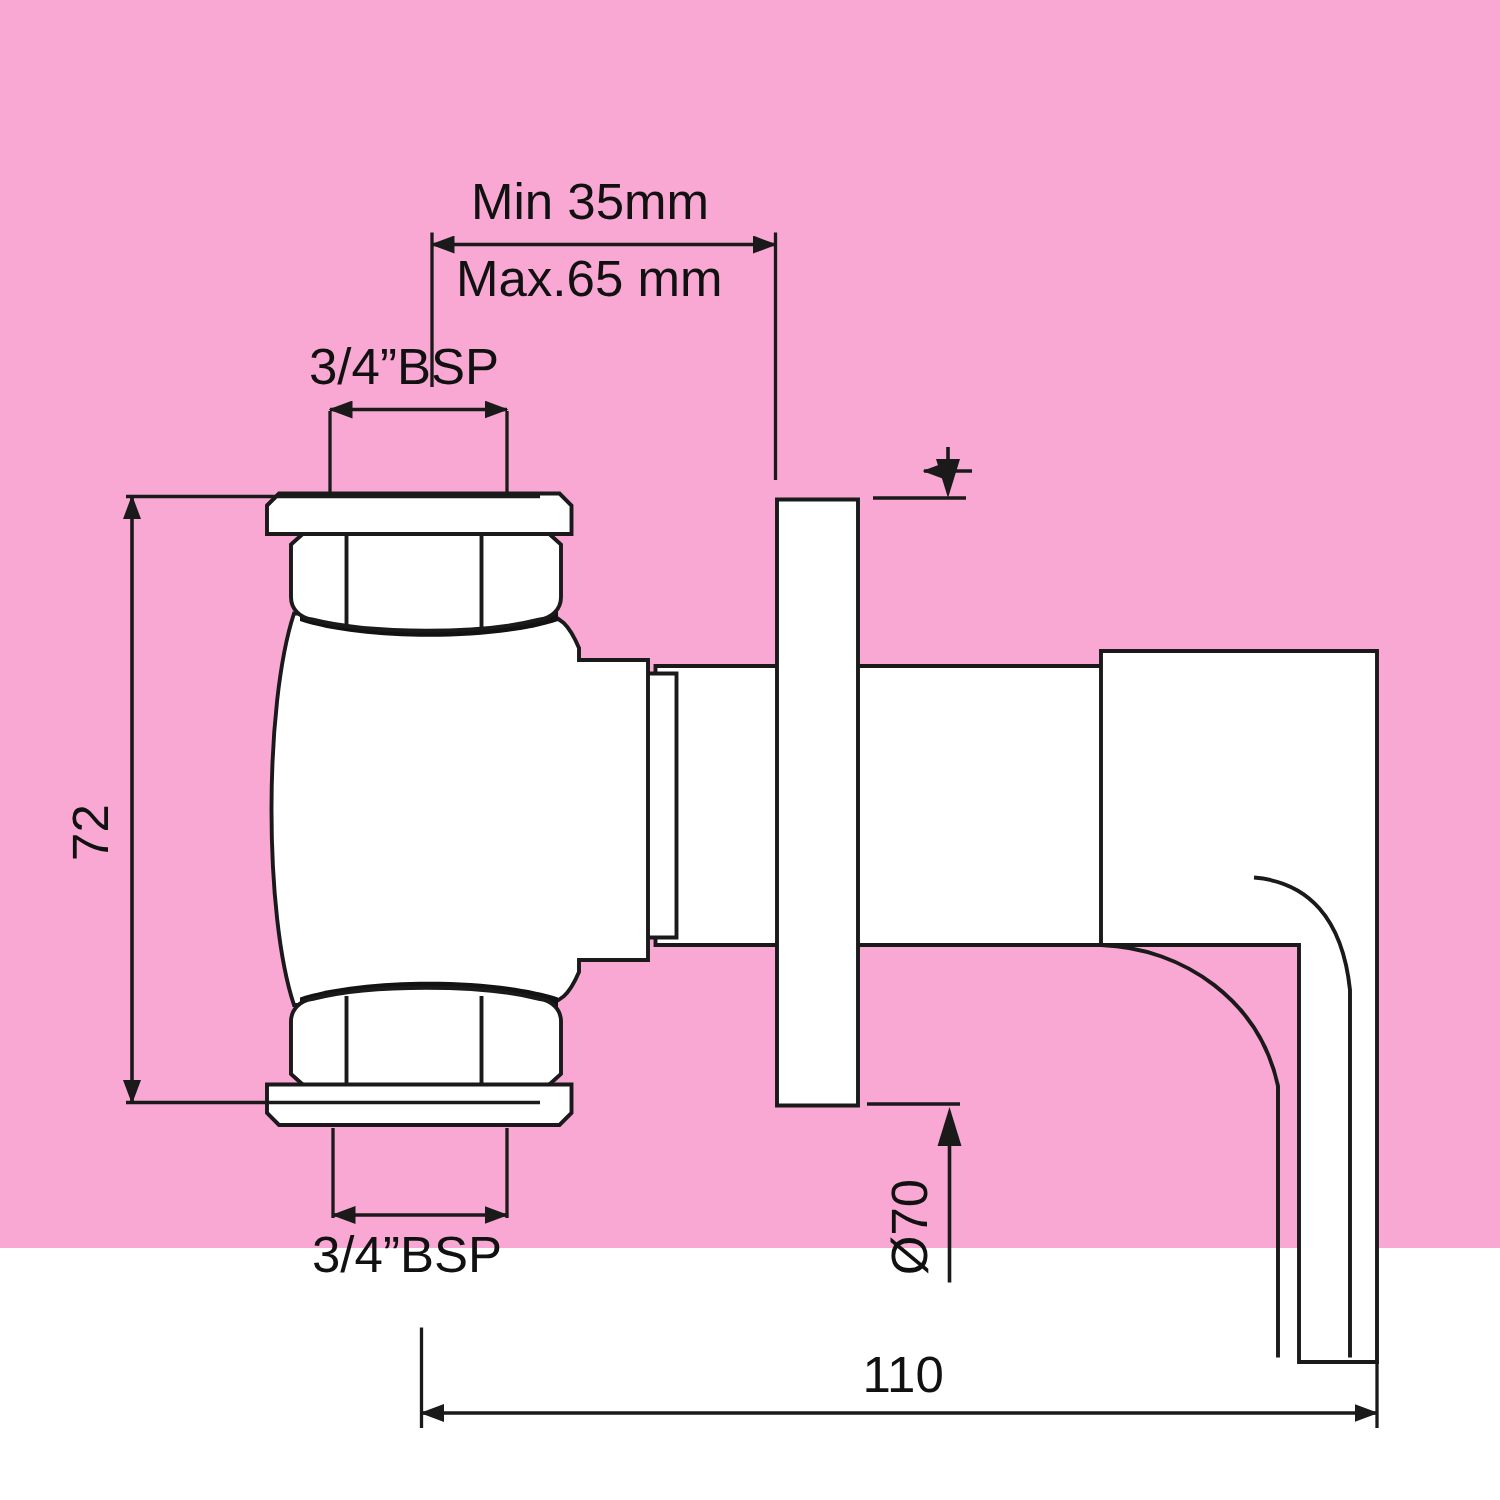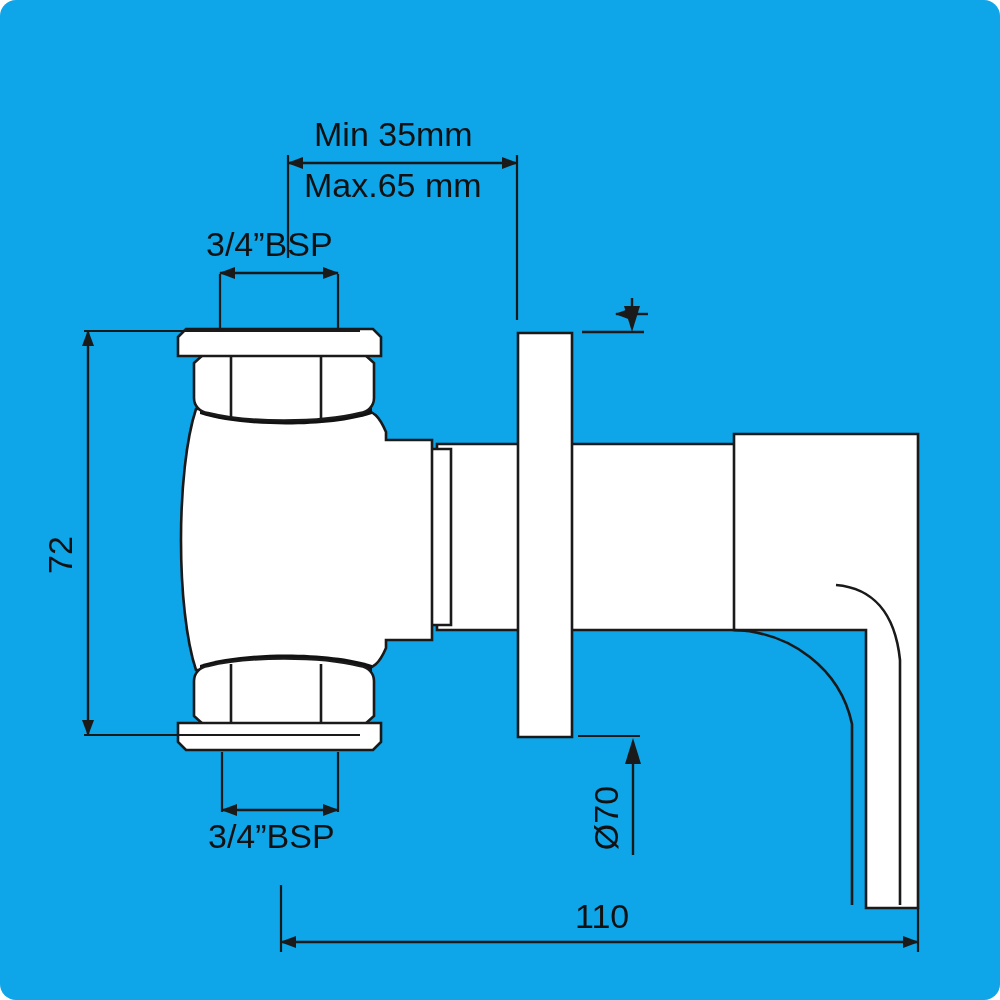--- a/index.html
+++ b/index.html
@@ -9,23 +9,22 @@
   }
   body {
     width: 1000px;
     height: 1000px;
     font-family: "Liberation Sans", sans-serif;
     overflow: hidden;
   }
   #drawing-root {
     position: relative;
     width: 1000px;
-    height: 1000px;
-    background: #0ea5e9;
-    border-radius: 16px;
+    height: 832px;
+    background: #f9a8d4;
   }
   svg.sheet {
     display: block;
     width: 1000px;
     height: 1000px;
   }
   .part-line {
     fill: none;
     stroke: #1a1a1a;
     stroke-width: 2.6;

